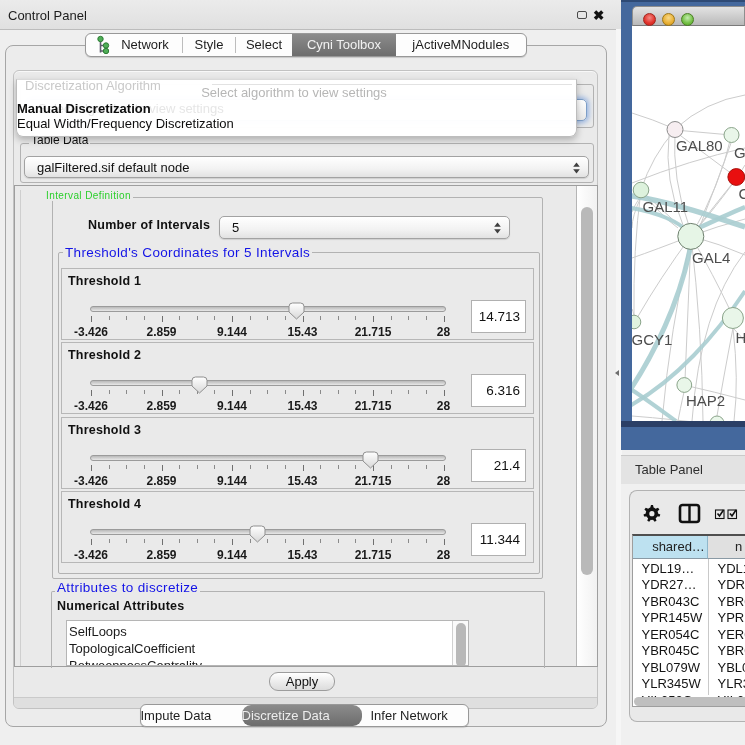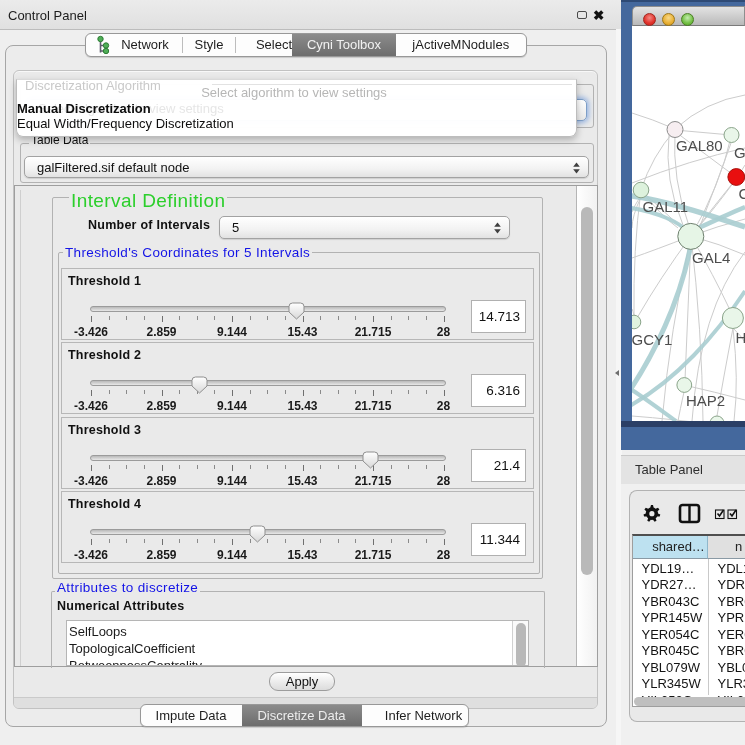--- a/index.html
+++ b/index.html
@@ -13,21 +13,21 @@
 .tpanel{position:absolute;left:61px;width:471px;height:70px;border:1px solid #b7b7b7;background:#eaeaea;}
 .ttitle{position:absolute;left:6px;top:4.5px;font-size:12.5px;font-weight:bold;color:#111;letter-spacing:0.2px;}
 .track{position:absolute;left:28px;top:37px;width:354px;height:4px;border:1px solid #9b9b9b;border-radius:3px;background:linear-gradient(#b9b9b9,#e8e8e8);}
 .ticksmin{position:absolute;left:29px;top:47px;width:354px;height:4px;background:repeating-linear-gradient(90deg,#8a8a8a 0 1px,transparent 1px 17.625px);}
 .ticksmaj{position:absolute;left:29px;top:47px;width:354px;height:6px;background:repeating-linear-gradient(90deg,#6f6f6f 0 1px,transparent 1px 70.5px);}
 .tlab{position:absolute;top:56px;font-size:12px;font-weight:bold;color:#1a1a1a;transform:translateX(-50%);white-space:nowrap;}
 .thumb{position:absolute;top:33px;width:17px;height:18px;}
 .vbox{position:absolute;left:409px;top:31px;width:55px;height:33px;box-sizing:border-box;background:#fff;border:1px solid #b0b0b0;font-size:13.5px;color:#111;text-align:right;line-height:31px;padding-right:5px;}
 .toptab{position:absolute;top:0;height:22px;line-height:22px;font-size:13px;color:#1d1d1d;text-align:center;}
 .sep{position:absolute;top:3px;width:1px;height:16px;background:#bdbdbd;}
-.btab{position:absolute;top:0;height:21px;line-height:21px;font-size:13px;color:#1d1d1d;text-align:center;}
+.btab{position:absolute;top:0;height:21px;line-height:21px;font-size:13px;color:#1d1d1d;border-radius:9px;}
 .item{position:absolute;font-size:13px;color:#1a1a1a;left:2px;}
 </style>
 </head>
 <body>
 <div id="stage">
 
 <div class="abs" style="left:0;top:0;width:745px;height:29px;background:linear-gradient(#ebebeb,#e0e0e0);border-bottom:1px solid #bcbcbc;"></div>
 <div class="abs" style="left:8px;top:8px;font-size:13px;color:#1c1c1c;">Control Panel</div>
 <div class="abs" style="left:577px;top:11px;width:7.5px;height:6px;border:1.6px solid #4a4a4a;border-radius:2px;"></div>
 <div class="abs" style="left:593px;top:7px;font-size:13.5px;font-weight:bold;color:#111;">✖</div>
@@ -182,21 +182,21 @@
   <div class="toptab" style="left:0;width:96px;padding-left:22px;box-sizing:border-box;">
     <svg style="position:absolute;left:11px;top:1px;" width="14" height="20" viewBox="0 0 14 20">
       <path d="M3.5,4 L3.5,17.5 M3.5,10.5 L9,10.5 M3.5,16 L9,16" fill="none" stroke="#5f5f6e" stroke-width="1.6"></path>
       <circle cx="3.5" cy="4" r="2.7" fill="#4fae57" stroke="#2e7d36" stroke-width="1"></circle>
       <circle cx="9" cy="10.5" r="2.7" fill="#4fae57" stroke="#2e7d36" stroke-width="1"></circle>
       <circle cx="9" cy="16" r="2.7" fill="#4fae57" stroke="#2e7d36" stroke-width="1"></circle>
     </svg>Network</div>
   <div class="sep" style="left:96px;"></div>
   <div class="toptab" style="left:97px;width:52px;">Style</div>
   <div class="sep" style="left:149px;"></div>
-  <div class="toptab" style="left:160px;width:56px;">Select</div>
+  <div class="toptab" style="left:150px;width:56px;">Select</div>
   <div class="toptab" style="left:310px;width:129.5px;">jActiveMNodules</div>
   <div class="toptab" style="left:206px;width:104px;background:linear-gradient(#8b8b8b,#6d6d6d);color:#f2f2f2;">Cyni Toolbox</div>
 </div>
 
 <div class="abs" style="left:13px;top:70px;width:585px;height:639px;border:1px solid #c2c2c2;border-radius:6px;background:#eaeaea;box-sizing:border-box;box-shadow:inset 0 1px 0 #f8f8f8;"></div>
 
 <div class="grp" style="left:20px;top:84px;width:572px;height:42px;"></div>
 <div class="abs" style="left:27px;top:99px;width:558px;height:20px;border:1px solid #7d9ec7;border-radius:5px;background:linear-gradient(#ffffff,#e8e8e8);box-shadow:0 0 5px 2px rgba(90,140,220,0.55);"></div>
 
 <div class="grp" style="left:20px;top:143px;width:572px;height:38px;"></div>
@@ -212,21 +212,21 @@
 <div class="abs" style="left:14px;top:185px;width:584px;height:482px;border:1px solid #9e9e9e;background:#eaeaea;box-sizing:border-box;"></div>
 <div class="abs" style="left:20px;top:190px;width:1px;height:476px;background:#cfcfcf;"></div>
 
 <div class="abs" style="left:576px;top:186px;width:21px;height:480px;background:linear-gradient(90deg,#ffffff,#f1f1f1);border-left:1px solid #b5b5b5;box-sizing:border-box;"></div>
 <div class="abs" style="left:581px;top:207px;width:12px;height:368px;background:#b9b9b9;border-radius:6px;"></div>
 
 <div class="abs" style="left:615px;top:369.5px;width:0;height:0;border-top:3px solid transparent;border-bottom:3px solid transparent;border-right:4.5px solid #6e6e6e;"></div>
 
 <div id="leftcontent">
       <div class="grp" style="left:52px;top:197px;width:489px;height:380px;border-radius:2px;"></div>
-      <div class="glabel" style="left:69px;top:189.5px;color:#2ccf2c;font-size:19px;letter-spacing:0.4px;">Interval Definition</div>
+      <div class="glabel" style="left:44px;top:189.5px;color:#2ccf2c;font-size:10px;letter-spacing:0.4px;">Interval Definition</div>
       <div class="abs" style="left:88px;top:217.5px;font-size:12.5px;font-weight:bold;color:#111;letter-spacing:0.25px;">Number of Intervals</div>
       <div class="combo" style="left:219px;top:216px;width:291px;height:23px;box-sizing:border-box;">
         <div class="txt" style="line-height:22px;">5</div>
         <svg style="position:absolute;right:7px;top:5px;" width="9" height="12" viewBox="0 0 9 12">
           <path d="M4.5,0.5 L7.8,4.8 L1.2,4.8 Z" fill="#3f3f3f"></path>
           <path d="M4.5,11.5 L7.8,7.2 L1.2,7.2 Z" fill="#3f3f3f"></path>
         </svg>
       </div>
       <div class="grp" style="left:57.5px;top:252px;width:480px;height:320px;border-radius:2px;"></div>
       <div class="glabel" style="left:63px;top:244.5px;color:#1414e6;font-size:13.5px;letter-spacing:0.35px;">Threshold's Coordinates for 5 Intervals</div>
@@ -314,21 +314,21 @@
               <stop offset="1" stop-color="#d8d8d8"></stop>
             </linearGradient>
           </defs>
           <path d="M1,4.5 Q1,1 4.5,1 L12.5,1 Q16,1 16,4.5 L16,10 L8.5,17 L1,10 Z" fill="url(#tg3)" stroke="#8f8f8f"></path>
         </svg>
         <div class="vbox">11.344</div>
       </div>
       <div class="grp" style="left:51px;top:591px;width:492px;height:76px;border-bottom:none;border-radius:2px 2px 0 0;"></div>
       <div class="glabel" style="left:55px;top:579.5px;color:#1414e6;font-size:13.5px;letter-spacing:0.35px;">Attributes to discretize</div>
       <div class="abs" style="left:57px;top:599px;font-size:12.5px;font-weight:bold;color:#111;letter-spacing:0.25px;">Numerical Attributes</div>
-      <div class="abs" style="left:66px;top:620px;width:463px;height:46px;background:#fff;border:1px solid #b5b5b5;box-sizing:border-box;overflow:hidden;">
+      <div class="abs" style="left:66px;top:620px;width:403px;height:46px;background:#fff;border:1px solid #b5b5b5;box-sizing:border-box;overflow:hidden;">
         <div class="item" style="top:3px;">SelfLoops</div>
         <div class="item" style="top:20px;">TopologicalCoefficient</div>
         <div class="item" style="top:37px;">BetweennessCentrality</div>
         <div style="position:absolute;right:0;top:0;width:15px;height:46px;border-left:1px solid #d0d0d0;background:#fafafa;"></div>
         <div style="position:absolute;right:2px;top:2px;width:10px;height:44px;background:#b8b8b8;border-radius:5px;"></div>
       </div>
     </div>
 
 <div class="abs" style="left:269px;top:672px;width:66px;height:19px;border:1px solid #9c9c9c;border-radius:9px;background:linear-gradient(#ffffff,#e9e9e9 60%,#dcdcdc);font-size:13px;text-align:center;line-height:18px;color:#111;box-sizing:border-box;">Apply</div>
 

